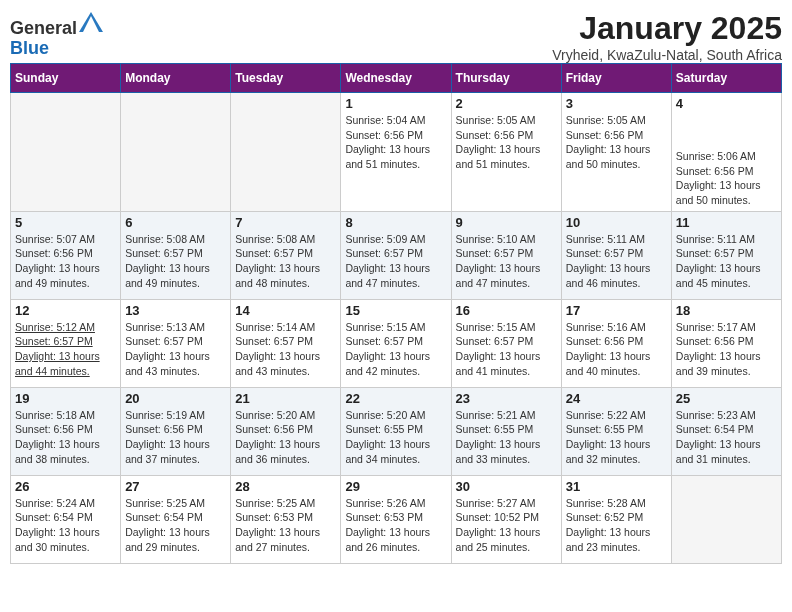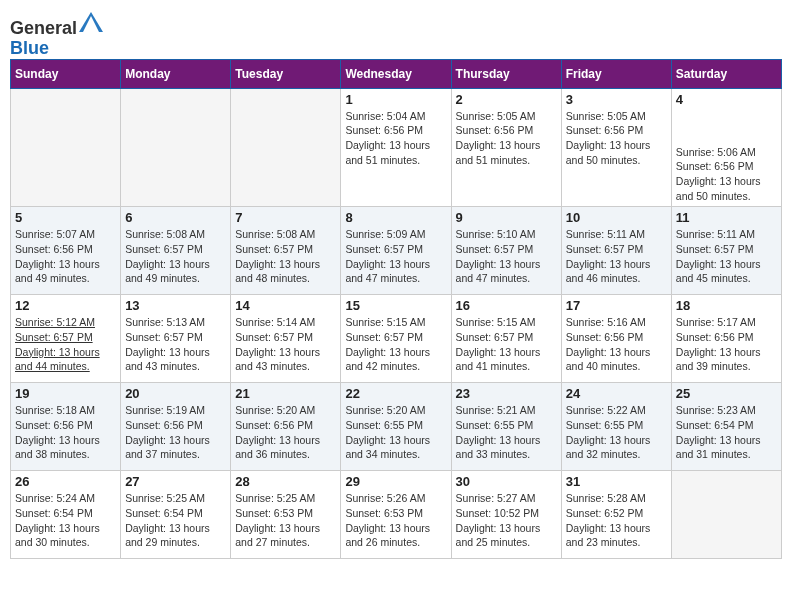--- a/index.html
+++ b/index.html
@@ -93,20 +93,22 @@
             <polygon points="0,20 12,0 24,20" fill="#2979c0"></polygon>
             <polygon points="12,4 20,20 4,20" fill="#fff"></polygon>
           </svg>
       </div>
       <div class="logo-text">
         <span class="logo-blue">Blue</span>
       </div>
     </div>
   </div>
   <div class="title-section">
+    <div class="month-title">January 2025</div>
+    <div class="location">Vryheid, KwaZulu-Natal, South Africa</div>
   </div>
 </div>
 
 <table class="calendar-table">
   <thead>
     <tr>
     <th>Sunday</th>
         <th>Monday</th>
         <th>Tuesday</th>
         <th>Wednesday</th>

